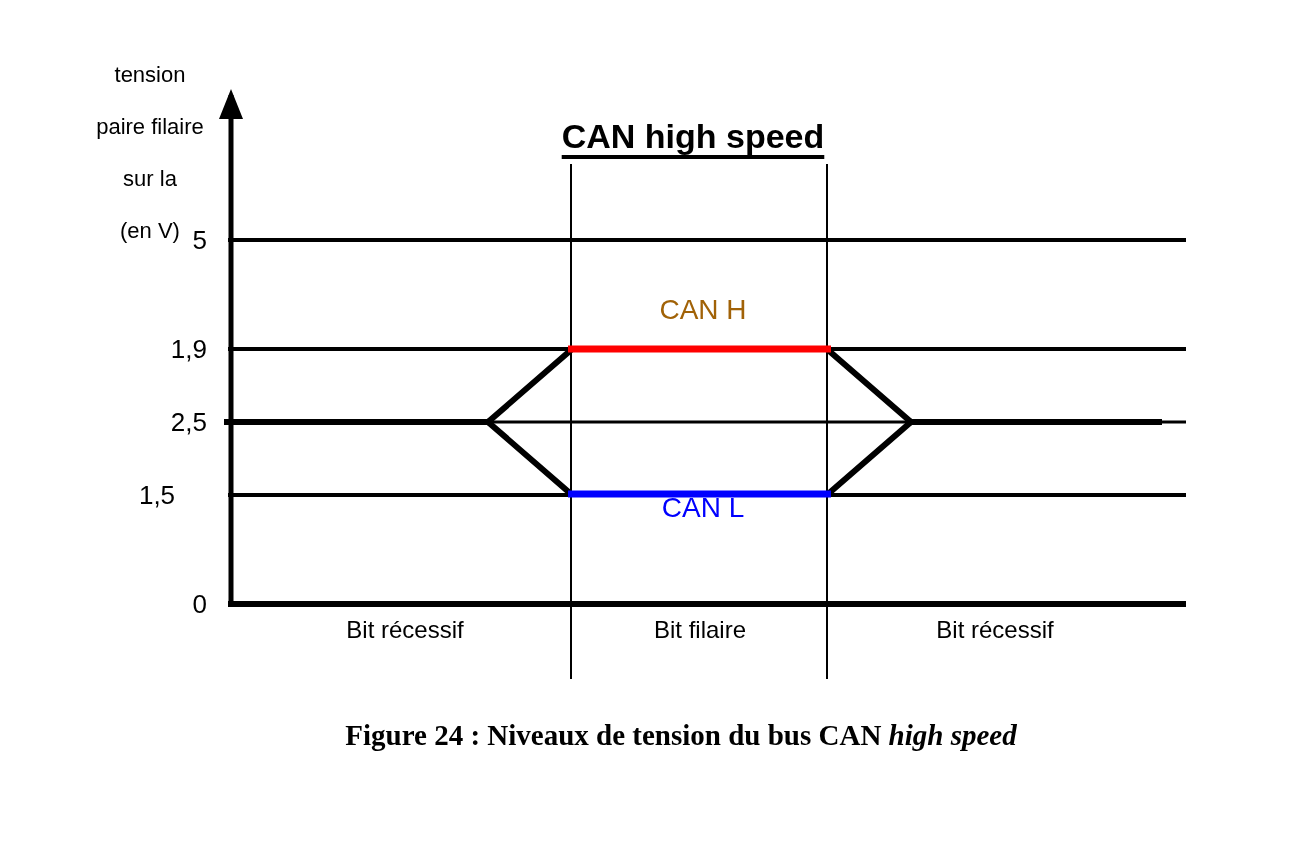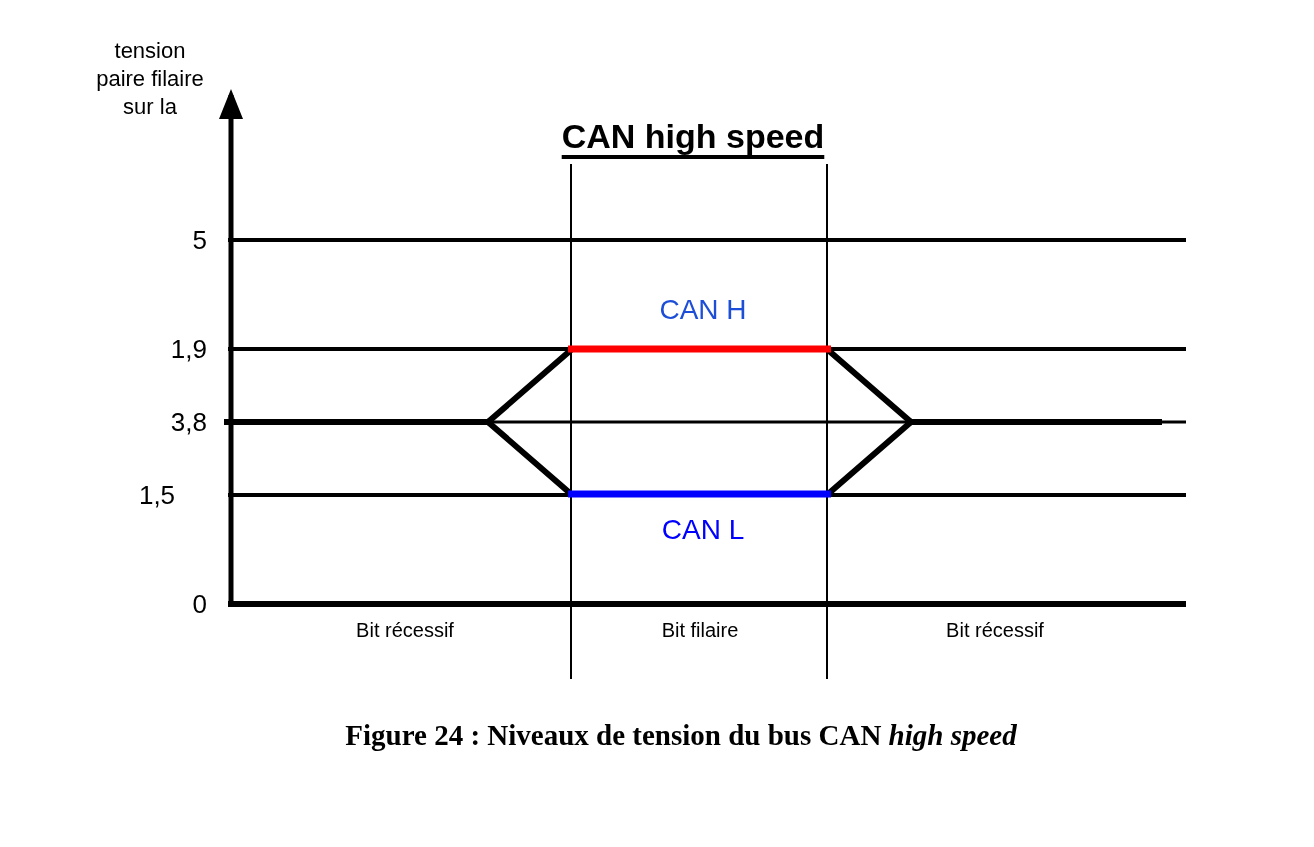--- a/index.html
+++ b/index.html
@@ -40,49 +40,49 @@
   }
 
   .y-axis-label {
     left: 55px;
     top: 37px;
     width: 190px;
     text-align: center;
     font-size: 22px;
     line-height: 28px;
   }
-  .y-axis-label span { display: block; }
+  .y-axis-label span { display: block; margin-top: 24px; }
 
   .tick-label {
     left: 107px;
     width: 100px;
     text-align: right;
     font-size: 26px;
     line-height: 30px;
   }
   .tick-5   { top: 225px; }
   .tick-3-5 { top: 334px; }
   .tick-2-5 { top: 407px; }
   .tick-1-5 { top: 480px; text-align: center; }
   .tick-0   { top: 589px; }
 
   .signal-label {
     width: 300px;
     text-align: center;
     font-size: 28px;
     line-height: 32px;
   }
-  .can-h-label { left: 553px; top: 294px; color: #1d4ed8; }
-  .can-l-label { left: 553px; top: 514px; color: #0000ff; }
+  .can-h-label { left: 553px; top: 294px; color: #a16207; }
+  .can-l-label { left: 553px; top: 492px; color: #0000ff; }
 
   .bit-label {
     top: 616px;
     width: 300px;
     text-align: center;
-    font-size: 20px;
+    font-size: 24px;
     line-height: 28px;
   }
   .bit-1 { left: 255px; }
   .bit-2 { left: 550px; }
   .bit-3 { left: 845px; }
 
   .figure-caption {
     left: 0;
     top: 718px;
     width: 1266px;
@@ -127,25 +127,26 @@
   </svg>
 
   <div class="abs chart-title">
     <span>CAN high speed</span>
   </div>
 
   <div class="abs y-axis-label">
     <span>tension</span>
     <span>paire filaire</span>
     <span>sur la</span>
+    <span>(en V)</span>
   </div>
 
   <div class="abs tick-label tick-5">5</div>
   <div class="abs tick-label tick-3-5">1,9</div>
-  <div class="abs tick-label tick-2-5">3,8</div>
+  <div class="abs tick-label tick-2-5">2,5</div>
   <div class="abs tick-label tick-1-5">1,5</div>
   <div class="abs tick-label tick-0">0</div>
 
   <div class="abs signal-label can-h-label">CAN H</div>
   <div class="abs signal-label can-l-label">CAN L</div>
 
   <div class="abs bit-label bit-1">Bit récessif</div>
   <div class="abs bit-label bit-2">Bit filaire</div>
   <div class="abs bit-label bit-3">Bit récessif</div>
 

